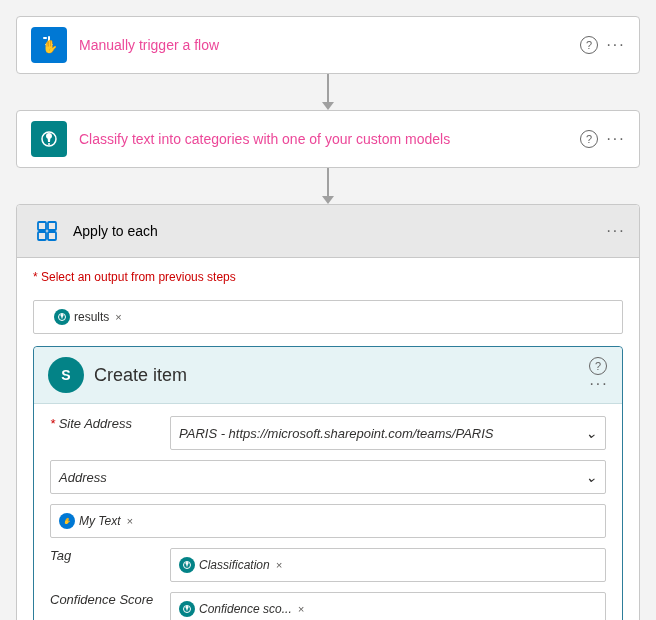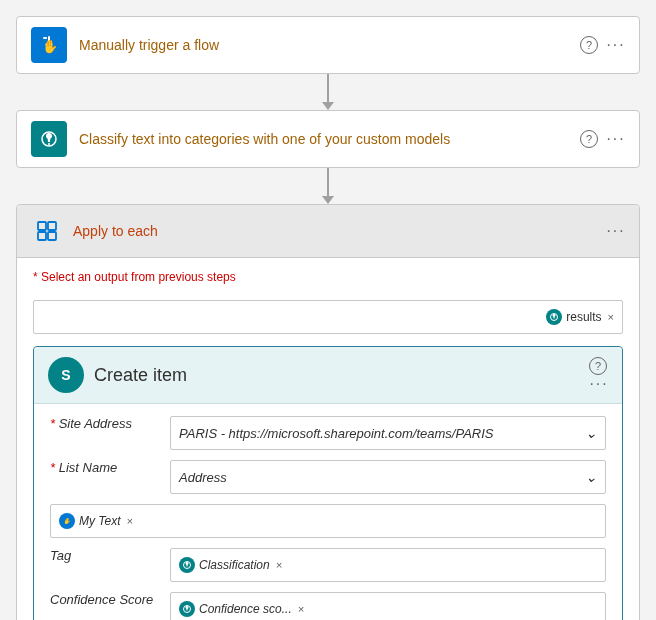--- a/index.html
+++ b/index.html
@@ -44,21 +44,21 @@
       flex-shrink: 0;
       margin-right: 12px;
     }
 
     .icon-box.blue { background: #0078d4; }
     .icon-box.teal { background: #038387; }
 
     .step-card .step-label {
       flex: 1;
       font-size: 14px;
-      color: #a16207;
+      color: #ec4899;
     }
 
     .step-card .step-actions {
       display: flex;
       align-items: center;
       gap: 8px;
       margin-left: auto;
     }
 
     .help-icon {
@@ -129,46 +129,45 @@
       justify-content: center;
       margin-right: 10px;
       color: #0078d4;
       font-size: 18px;
     }
 
     .apply-each-title {
       flex: 1;
       font-size: 14px;
       font-weight: 500;
-      color: #c2410c;
+      color: #000000;
     }
 
     .apply-each-body {
       padding: 12px 16px;
     }
 
     
     .select-output-label {
       font-size: 12px;
       color: #cc0000;
       margin-bottom: 16px;
     }
 
     .token-input {
       border: 1.5px solid #c8c8c8;
       border-radius: 2px;
-      padding: 6px 8px;
+      padding: 6px 20px;
       display: flex;
       align-items: center;
       flex-wrap: wrap;
       gap: 4px;
       min-height: 34px;
       background: #fff;
       margin-bottom: 12px;
-      justify-content: flex-end;
     }
 
     .token {
       display: flex;
       align-items: center;
       background: #fff;
       border: none;
       gap: 4px;
       font-size: 12px;
       color: #323130;
@@ -381,21 +380,20 @@
 
           <div class="field-row">
             <span class="field-label required">Site Address</span>
             <div class="field-value dropdown">
               <span>PARIS - https://microsoft.sharepoint.com/teams/PARIS</span>
               <span class="dropdown-arrow">⌄</span>
             </div>
           </div>
 
           <div class="field-row">
-            <span class="field-label required">List Name</span>
             <div class="field-value dropdown">
               <span>Address</span>
               <span class="dropdown-arrow">⌄</span>
             </div>
           </div>
 
           <div class="field-row">
             <div class="field-value">
               <div class="token">
                 <div class="token-icon blue-bg">

